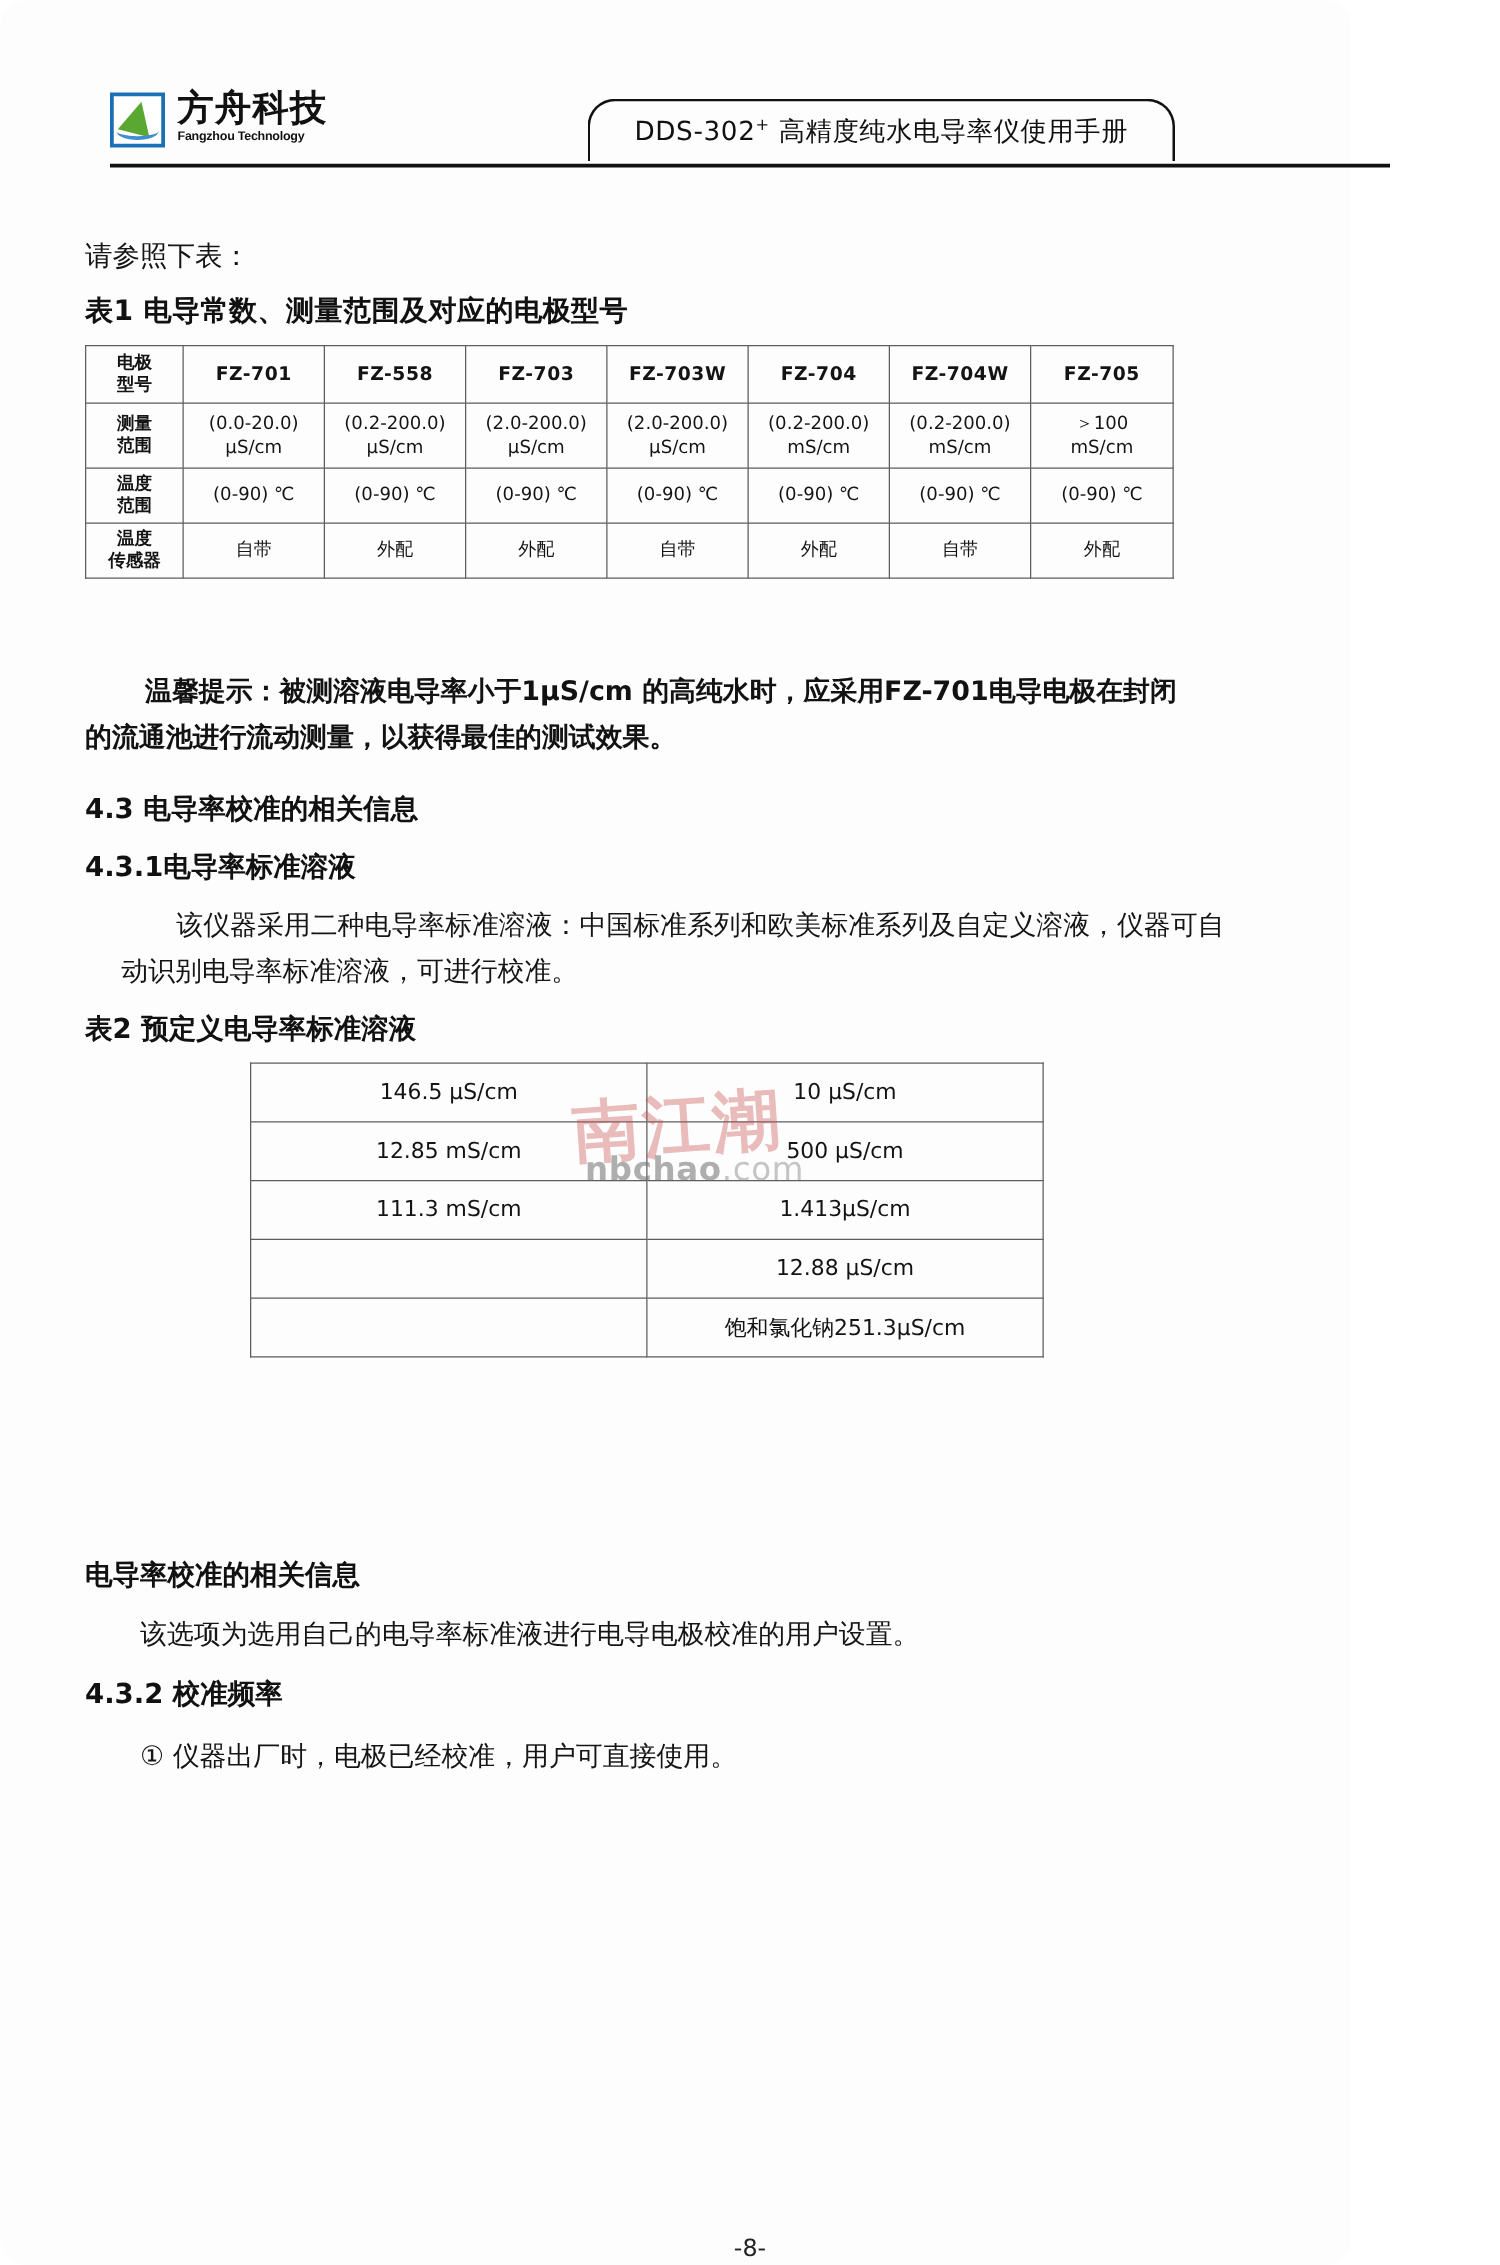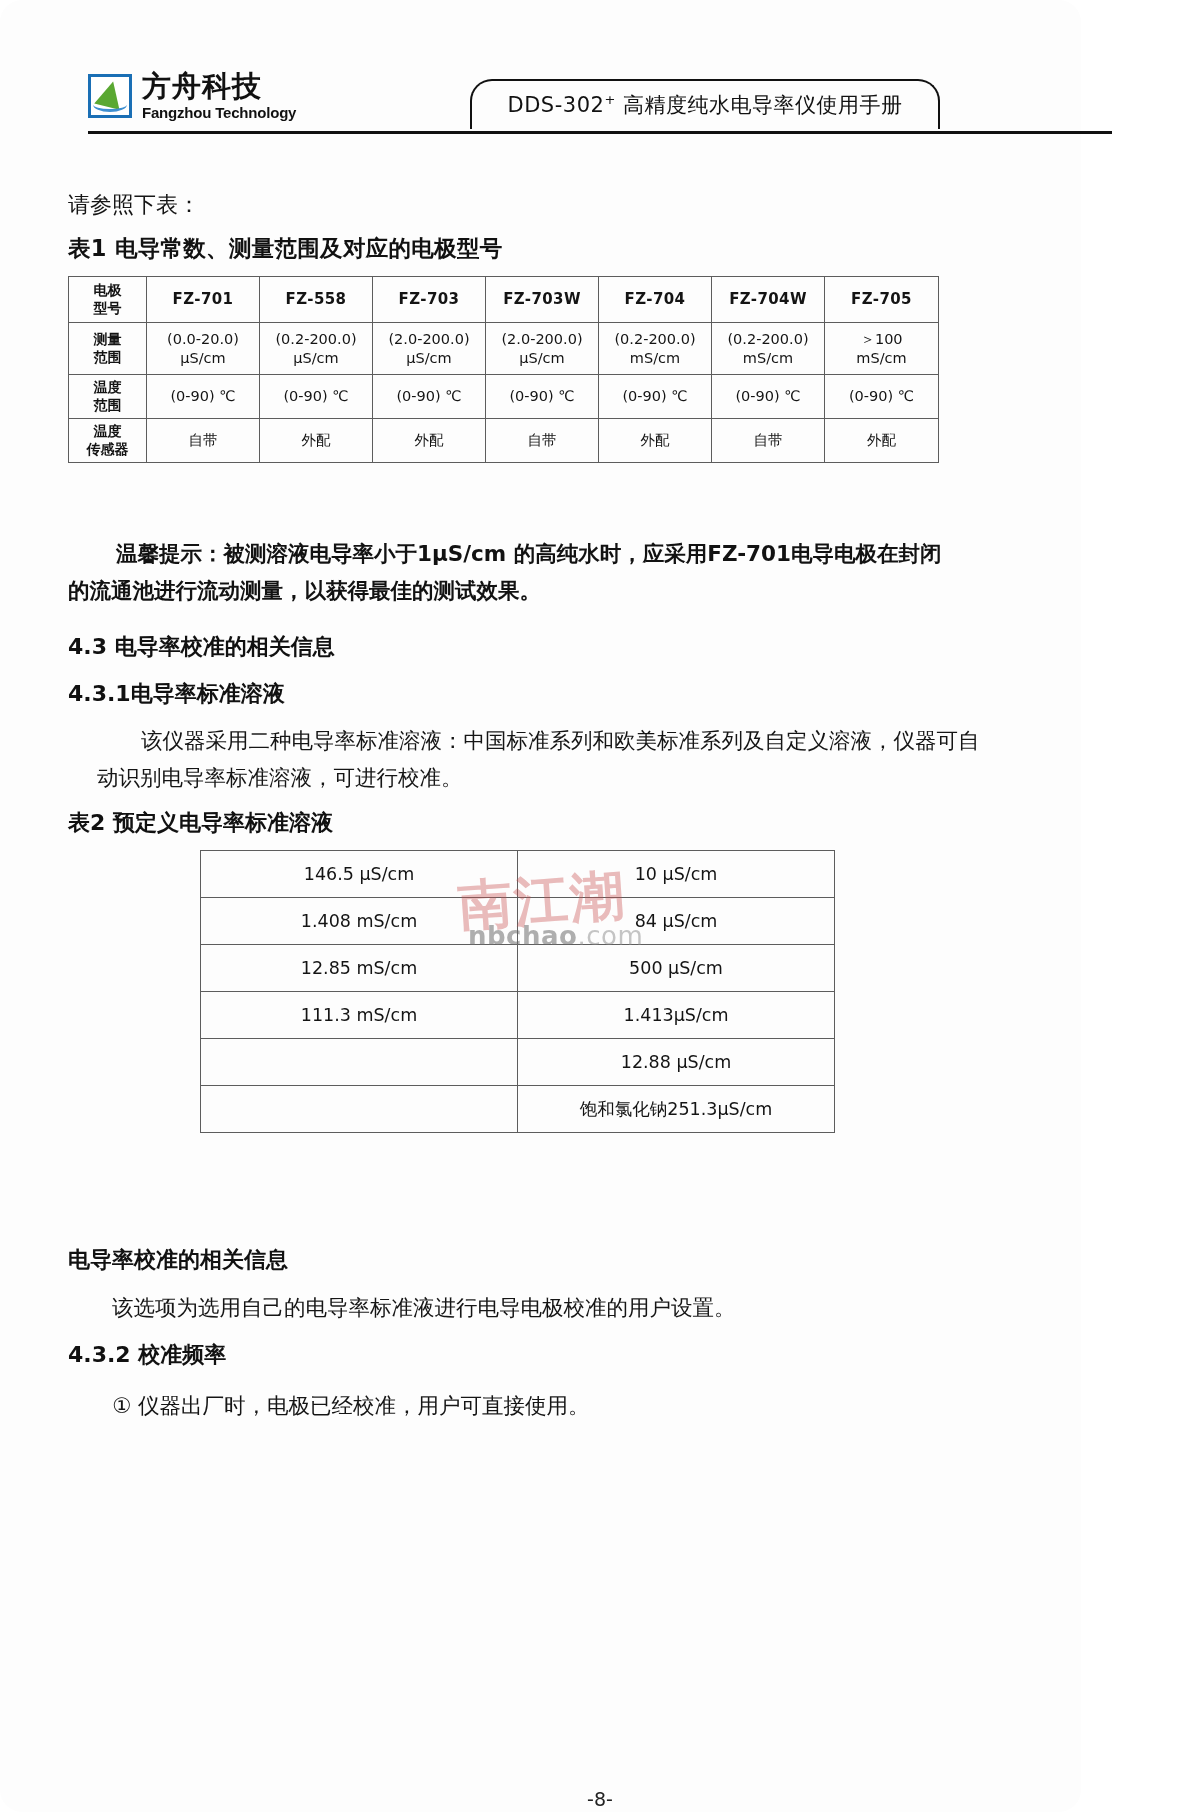--- a/index.html
+++ b/index.html
@@ -75,21 +75,21 @@
     line-height: 1;
   }
   .logo-cn {
     font-size: 29px;
     font-weight: bold;
     letter-spacing: 1px;
     color: #111111;
     font-family: "DejaVu Sans", sans-serif;
   }
   .logo-en {
-    font-size: 15px;
+    font-size: 10px;
     font-weight: bold;
     letter-spacing: -0.2px;
     color: #111111;
     margin-top: 4px;
   }
   .header-rule {
     position: absolute;
     left: 88px;
     top: 131px;
     width: 1024px;
@@ -449,24 +449,20 @@
       <colgroup>
           <col style="width:50%">
           <col style="width:50%">
         </colgroup>
       <tbody id="t2-body">
       <tr>
             <td>146.5 μS/cm</td>
             <td>10 μS/cm</td>
           </tr>
           <tr>
-            <td>1.408 mS/cm</td>
-            <td>84 μS/cm</td>
-          </tr>
-          <tr>
             <td>12.85 mS/cm</td>
             <td>500 μS/cm</td>
           </tr>
           <tr>
             <td>111.3 mS/cm</td>
             <td>1.413μS/cm</td>
           </tr>
           <tr>
             <td></td>
             <td>12.88 μS/cm</td>

